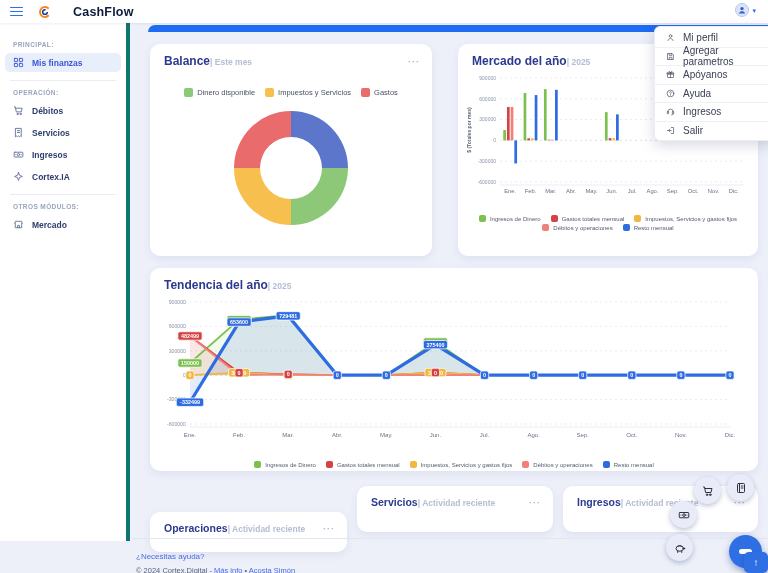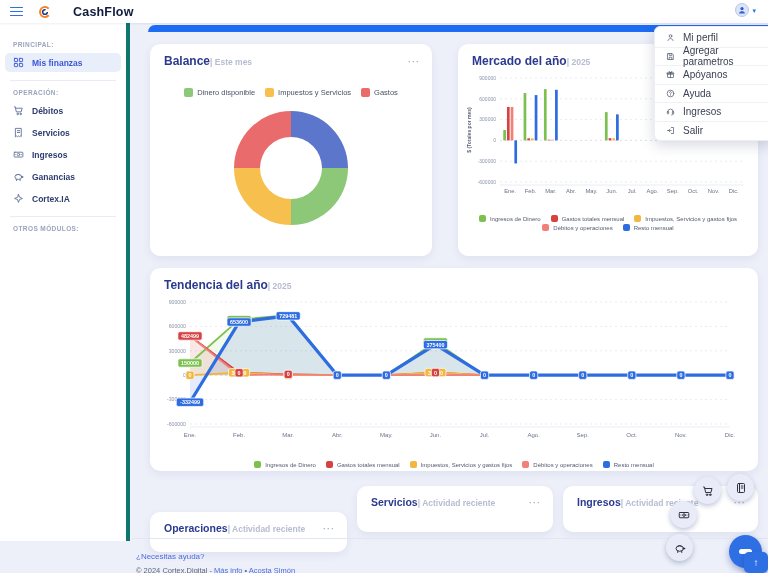--- a/index.html
+++ b/index.html
@@ -217,37 +217,37 @@
           <rect x="2.5" y="7" width="19" height="10.5" rx="1.5"></rect>
           <circle cx="12" cy="12.2" r="2.6"></circle>
           <path d="M6 12.2h.01M18 12.2h.01"></path>
         </svg>
       </span>
       <span class="si-label">Ingresos</span>
     </div>
     <div class="side-item">
       <span class="si-icon">
         <svg viewBox="0 0 24 24" fill="none" stroke="currentColor" stroke-width="2" stroke-linecap="round" stroke-linejoin="round">
-          <ellipse cx="11.5" cy="13" rx="7.5" ry="5.5"></ellipse>
-          <circle cx="19.8" cy="13" r="1.6"></circle>
-          <path d="M7.5 18.5V21M15.5 18.5V21M8 8.5c2-1.5 5-1.5 7 0"></path>
-        </svg>
-      </span>
-      <span class="si-label">Ganancias</span>
-    </div>
+          <path d="M12 3l2.2 6.2L20.5 12l-6.3 2.2L12 20.5l-2.2-6.3L3.5 12l6.3-2.8z"></path>
+        </svg>
+      </span>
+      <span class="si-label">Cortex.IA</span>
+    </div>
+    <div class="side-divider"></div>
+    <div class="side-label">OTROS MÓDULOS:</div>
     <div class="side-item">
       <span class="si-icon">
         <svg viewBox="0 0 24 24" fill="none" stroke="currentColor" stroke-width="2" stroke-linecap="round" stroke-linejoin="round">
-          <path d="M12 3l2.2 6.2L20.5 12l-6.3 2.2L12 20.5l-2.2-6.3L3.5 12l6.3-2.8z"></path>
-        </svg>
-      </span>
-      <span class="si-label">Cortex.IA</span>
-    </div>
-    <div class="side-divider"></div>
-    <div class="side-label">OTROS MÓDULOS:</div>
+          <path d="M4 10l1.2-5h13.6L20 10"></path>
+          <path d="M5 10v9h14v-9"></path>
+          <path d="M10 19v-5h4v5"></path>
+        </svg>
+      </span>
+      <span class="si-label">Mercado</span>
+    </div>
   </nav>
 
 <div class="main-strip"></div>
 
 <section class="card" id="card-balance">
   <div class="card-head">
     <span class="card-title">Balance</span>
     <span class="card-sub">| Este mes</span>
     <span class="card-dots">···</span>
   </div>

